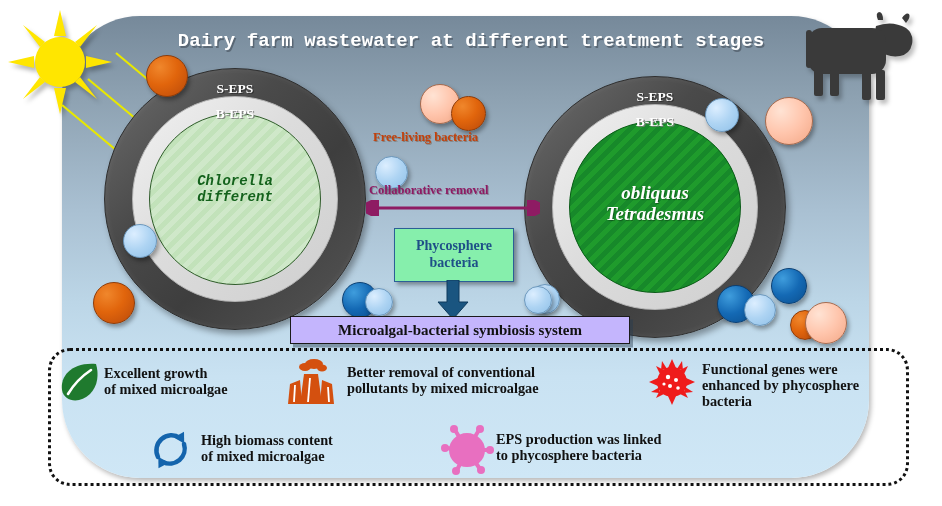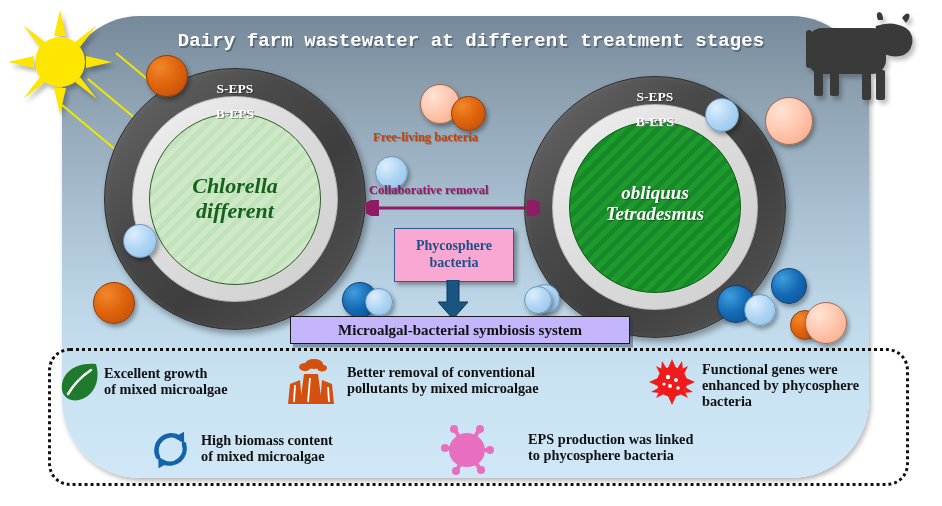--- a/index.html
+++ b/index.html
@@ -55,21 +55,21 @@
   .core-dark{
     background:repeating-linear-gradient(135deg,#1f9b2c 0px,#1f9b2c 5px,#17892a 5px,#17892a 10px),
                radial-gradient(circle at 30% 28%,#3cbf3a 0%,#0c7a20 100%);
     border:1px solid #0a5c18;
   }
   .cell-label{
     position:absolute;left:0;width:100%;text-align:center;
     font-style:italic;font-weight:bold;line-height:1.12;
     font-family:"Liberation Serif",serif;
   }
-  .lbl-dark{color:#14621c;font-size:22px;}
+  .lbl-dark{color:#14621c;font-size:14px;font-family:Liberation Mono, monospace;}
   .lbl-white{color:#ffffff;font-size:19px;text-shadow:1px 1px 1px rgba(0,0,0,.35);}
   .eps-lbl{
     position:absolute;left:0;width:100%;text-align:center;
     font-size:13.5px;font-weight:bold;color:#ffffff;
     text-shadow:1.2px 1.2px 0 rgba(40,40,40,.75);
     font-family:"Liberation Serif",serif;
   }
   .eps-lbl.b{text-shadow:1.2px 1.2px 0 rgba(120,120,120,.85);}
 
   
@@ -85,21 +85,21 @@
     text-shadow:1px 1px 0 rgba(90,45,10,.35);font-family:"Liberation Serif",serif;
   }
   .collab-lbl{
     position:absolute;font-size:12.5px;font-weight:bold;color:#8e1b63;
     text-shadow:1px 1px 0 rgba(60,10,40,.3);font-family:"Liberation Serif",serif;
   }
   .collab-arrow{position:absolute;}
 
   .phyco-box{
     position:absolute;left:394px;top:228px;width:118px;height:52px;
-    background:#f9a8d4;border:1.6px solid #2b5f96;
+    background:#86efac;border:1.6px solid #2b5f96;
     box-shadow:2.5px 3px 4px rgba(0,0,0,.35);
     display:flex;align-items:center;justify-content:center;
   }
   .phyco-box span{
     font-size:14px;font-weight:bold;color:#1e4f87;text-align:center;line-height:1.2;
     font-family:"Liberation Serif",serif;
   }
   .down-arrow{position:absolute;left:436px;top:280px;}
 
   .symb-box{
@@ -360,17 +360,17 @@
           <circle cx="14" cy="5" r="4"></circle>
           <circle cx="40" cy="5" r="4"></circle>
           <circle cx="5" cy="24" r="4"></circle>
           <circle cx="50" cy="26" r="4"></circle>
           <circle cx="16" cy="47" r="4"></circle>
           <circle cx="41" cy="46" r="4"></circle>
           <path d="M27 9 C37 9 45 17 45 26 C45 36 37 43 27 43 C17 43 9 36 9 26 C9 17 17 9 27 9 Z"></path>
         </g>
       </svg>
     </span>
-    <span class="ftext" style="padding-top:7px;padding-left:2px;margin-left:32px;">EPS production was linked
+    <span class="ftext" style="padding-top:7px;padding-left:2px;">EPS production was linked
 to phycosphere bacteria</span>
   </div>
 
 </div>
 
 </body></html>

